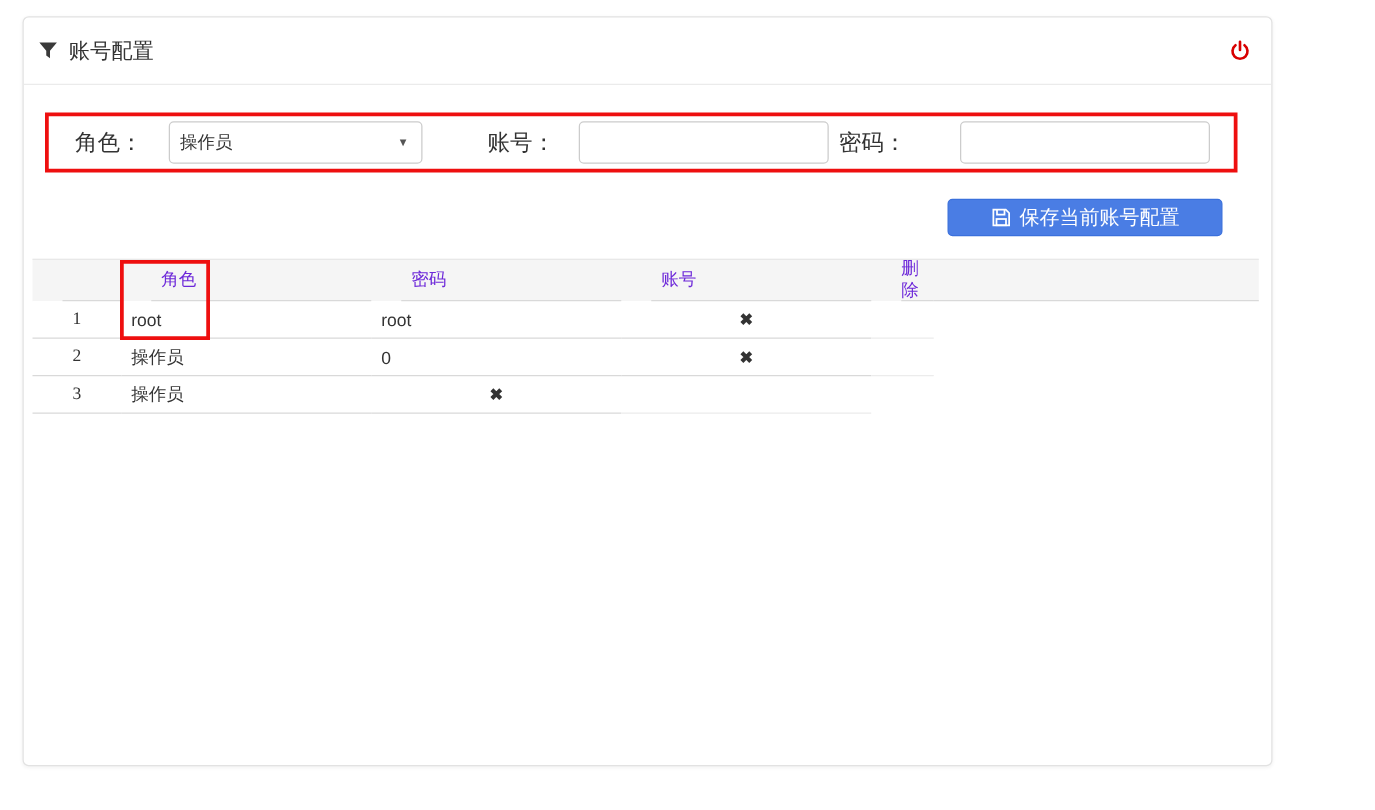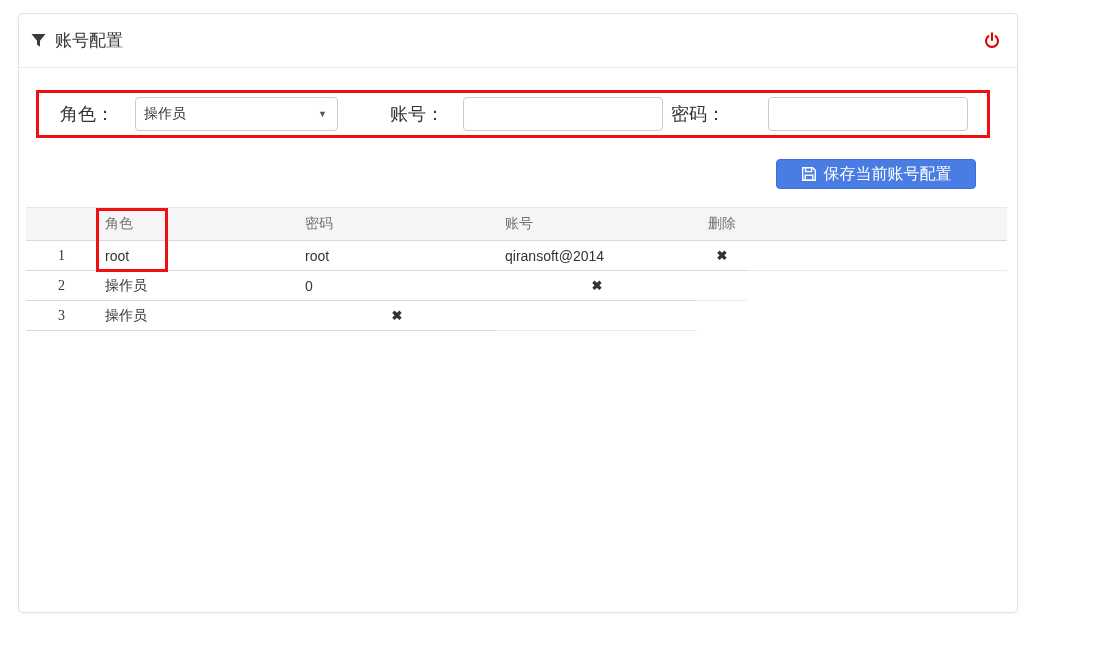--- a/index.html
+++ b/index.html
@@ -46,36 +46,36 @@
     position:absolute; top:4px; width:200px; height:34px;
     border:1px solid #ccc; border-radius:4px; background:#fff;
     font-size:14px; color:#333; padding:0 8px; outline:none;
     font-family:"Liberation Sans", sans-serif;
   }
   .inp-account  { left:424px; }
   .inp-password { left:729px; }
 
   
   .save-btn {
-    position:absolute; left:757px; top:145px; width:200px; height:30px;
+    position:absolute; left:739px; top:145px; width:220px; height:30px;
     background:#4a7de4; border:1px solid #3a70dc; border-radius:4px;
     color:#fff; font-size:16px; display:flex; align-items:center;
     justify-content:center; gap:7px; cursor:pointer;
     font-family:"Liberation Sans", sans-serif;
   }
 
   
   .acct-table { position:absolute; left:7px; top:193px; width:981px; }
   .t-row {
     display:grid;
     grid-template-columns:71px 200px 200px 200px 50px 1fr;
     align-items:center;
   }
   .t-head { height:34px; background:#f5f5f5; border-top:1px solid #e8e8e8; }
-  .t-head .cell { color:#737373; }
+  .t-head .cell { color:#6d28d9;margin-left:24px; }
   .t-head .cell, .t-head .cell-filler { border-bottom:1px solid #d9d9d9; height:33px; }
   .t-body-row { height:30px; background:#fff; }
   .cell {
     font-size:14px; padding-left:8px; height:100%;
     display:flex; align-items:center; overflow:hidden;
   }
   .t-body-row .cell { border-bottom:1px solid #d9d9d9; }
   .t-body-row .cell-filler { border-bottom:1px solid #ececec; height:100%; }
   .cell-center { justify-content:center; padding-left:0;font-family:Liberation Serif, serif; }
   .delete-btn {
@@ -139,21 +139,20 @@
       <div class="cell">密码</div>
       <div class="cell">账号</div>
       <div class="cell cell-center">删除</div>
       <div class="cell-filler"></div>
     </div>
 
     <div class="t-row t-body-row">
       <div class="cell cell-center">1</div>
       <div class="cell">root</div>
       <div class="cell">root</div>
-      <div class="cell">qiransoft@2014</div>
       <div class="cell delete-btn">✖</div>
       <div class="cell-filler"></div>
     </div>
 
     <div class="t-row t-body-row">
       <div class="cell cell-center">2</div>
       <div class="cell">操作员</div>
       <div class="cell">0</div>
       <div class="cell delete-btn">✖</div>
       <div class="cell-filler"></div>

